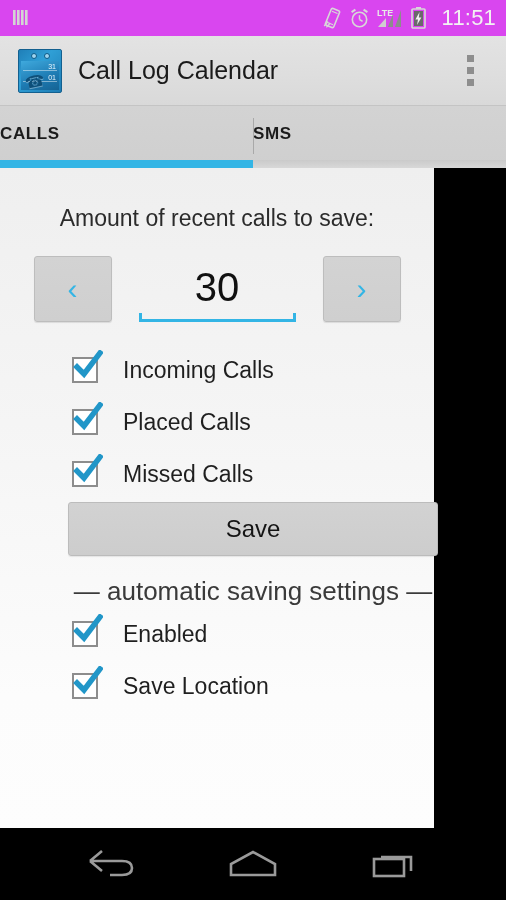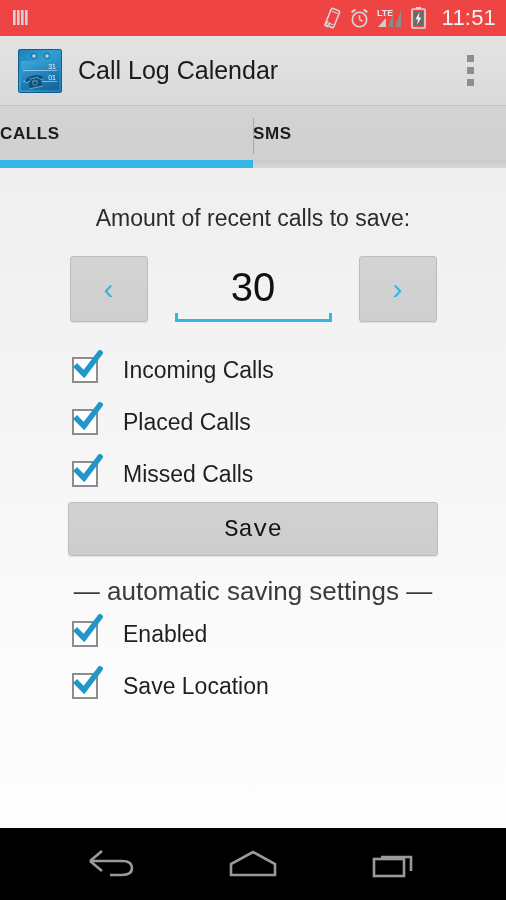--- a/index.html
+++ b/index.html
@@ -17,21 +17,21 @@
     width: 506px;
     height: 900px;
     background: #000;
   }
 
   
   .status-bar {
     position: absolute;
     top: 0; left: 0;
     width: 506px; height: 36px;
-    background: #ef4444;
+    background: #d946ef;
     display: flex;
     align-items: center;
     justify-content: space-between;
     padding: 0 10px 0 12px;
   }
   .status-left { display: flex; align-items: center; gap: 6px; }
   .status-right { display: flex; align-items: center; gap: 7px; }
 
   .sim-icon { display: block; }
   .vibrate-icon, .alarm-icon, .lte-icon, .battery-icon { display: block; }
@@ -156,21 +156,21 @@
     position: absolute;
     left: 253px; bottom: 0;
     width: 253px; height: 8px;
     background: linear-gradient(to bottom, #cacaca 0%, #d8d8d8 100%);
   }
 
   
   .content {
     position: absolute;
     top: 168px; left: 0;
-    width: 506px; height: 660px;
+    width: 434px; height: 660px;
     background: linear-gradient(to bottom, #efefef 0%, #f6f6f6 45%, #fcfcfc 80%, #fdfdfd 100%);
   }
 
   .section-title {
     text-align: center;
     font-size: 23px;
     color: #2b2b2b;
     margin-top: 37px;
     font-family: "Liberation Sans", sans-serif;
   }
@@ -266,21 +266,21 @@
     border-radius: 3px;
     display: flex;
     align-items: center;
     justify-content: center;
     cursor: pointer;
     box-shadow: 0 1px 1px rgba(0,0,0,0.08);
   }
   .save-label {
     font-size: 24px;
     color: #141414;
-    font-family: Liberation Mono, monospace;
+    font-family: Liberation Sans, sans-serif;
   }
 
   .divider-label {
     position: absolute;
     left: 0; top: 408px;
     width: 506px;
     text-align: center;
     font-size: 26px;
     color: #3a3a3a;
     font-family: "Liberation Sans", sans-serif;

